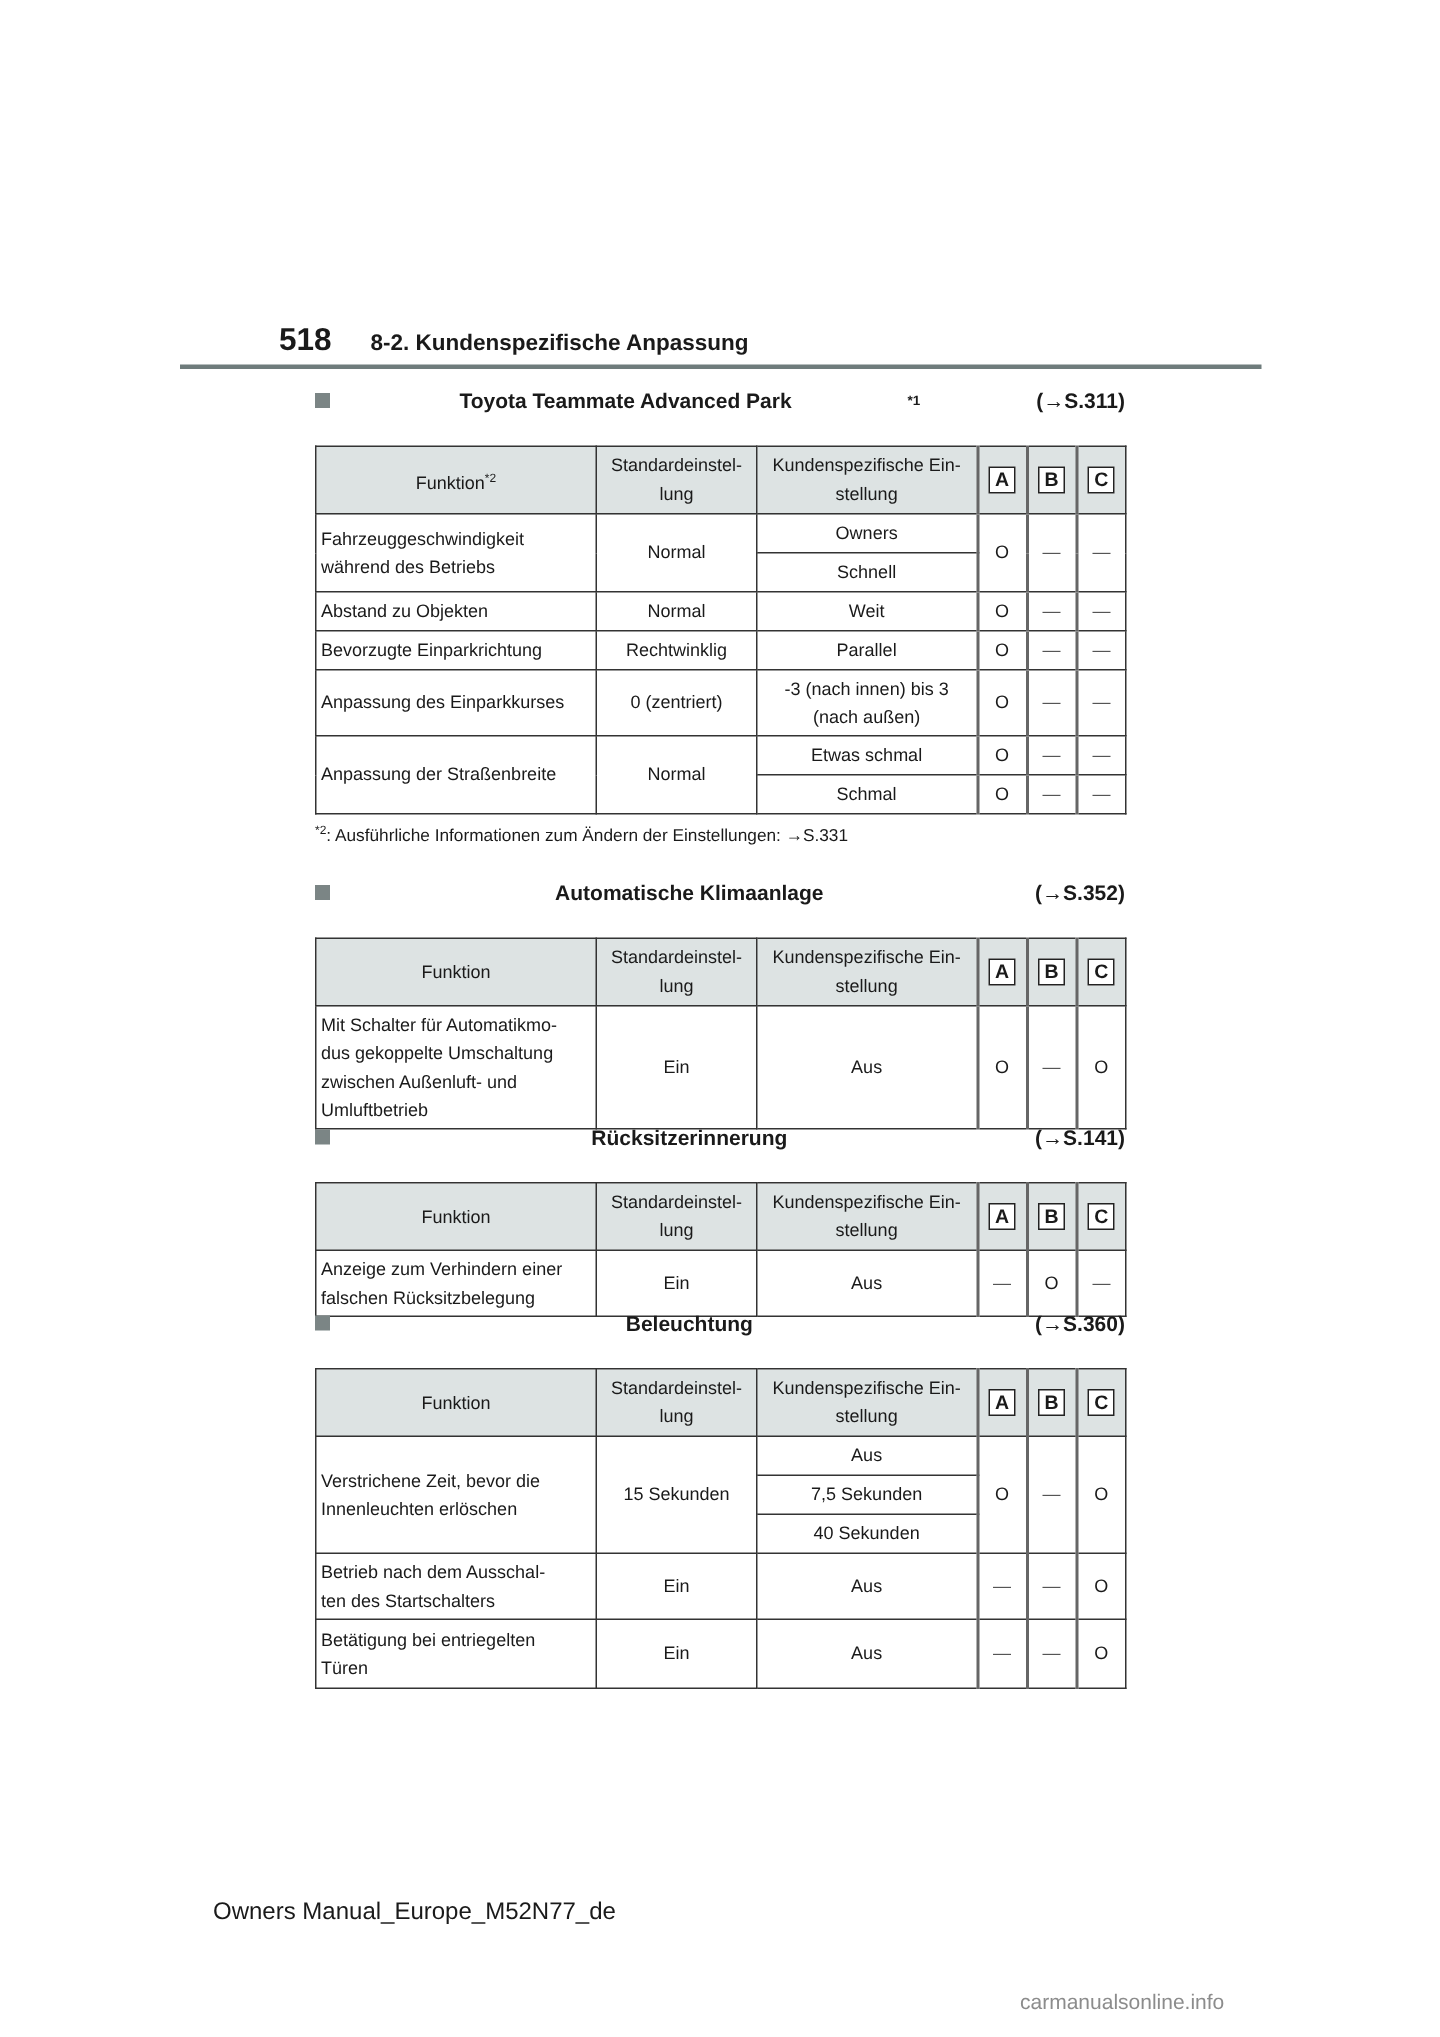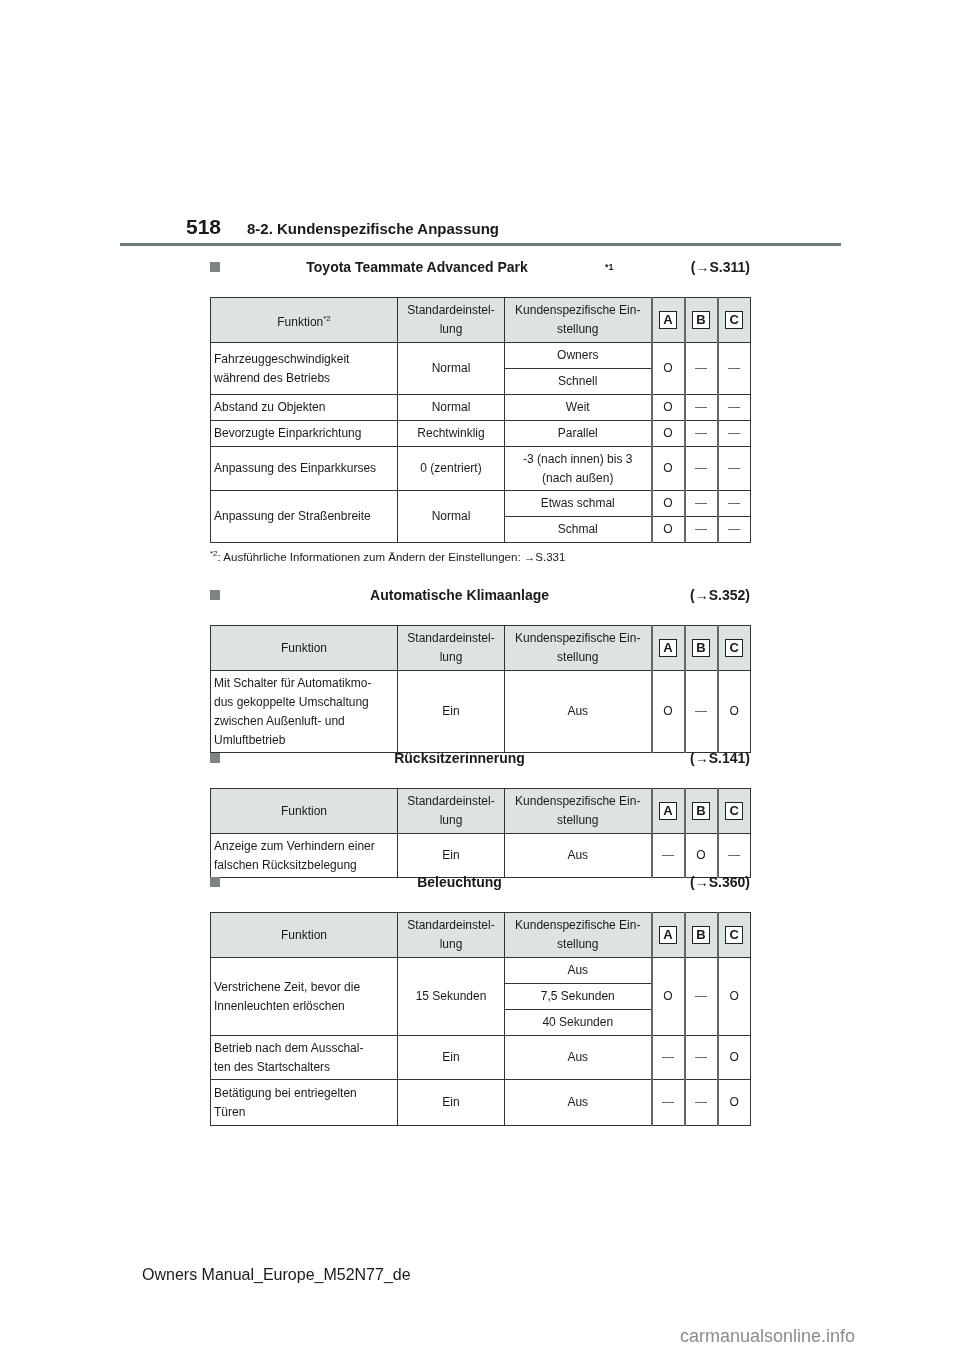--- a/index.html
+++ b/index.html
@@ -14,21 +14,21 @@
   table.spec { border-collapse:collapse; width:540px; margin-top:20px; font-size:12px; table-layout:fixed; }
   table.spec th, table.spec td { border:1px solid #333; text-align:center; vertical-align:middle; padding:0 3px; line-height:19px; }
   table.spec th { background:#dde3e3; font-weight:normal; height:44px; }
   table.spec td.fn { text-align:left; padding-left:3px; }
   table.spec th.abc, table.spec td.abc { border-left:2px solid #666; }
   .boxed { display:inline-block; border:1.5px solid #222; font-weight:bold; font-size:13px; width:16px; height:16px; line-height:16px; background:#fff; }
   .dash { color:#555; }
   .footnote { font-size:11.5px; margin-top:6px; }
   .footnote sup { font-size:8px; }
   .footer { position:absolute; left:142px; top:1234px; font-size:16px;margin-top:32px; }
-  .watermark { position:absolute; left:680px; top:1326px; font-size:18px; color:#8c8c8c; }
+  .watermark { position:absolute; left:680px; top:1326px; font-size:14px; color:#8c8c8c; }
 </style>
 </head>
 <body>
 
 <div class="page-num">518</div>
 <div class="chapter">8-2. Kundenspezifische Anpassung</div>
 <div class="header-rule"></div>
 
 <div class="section" style="top:257px;">
   <div class="section-title">

